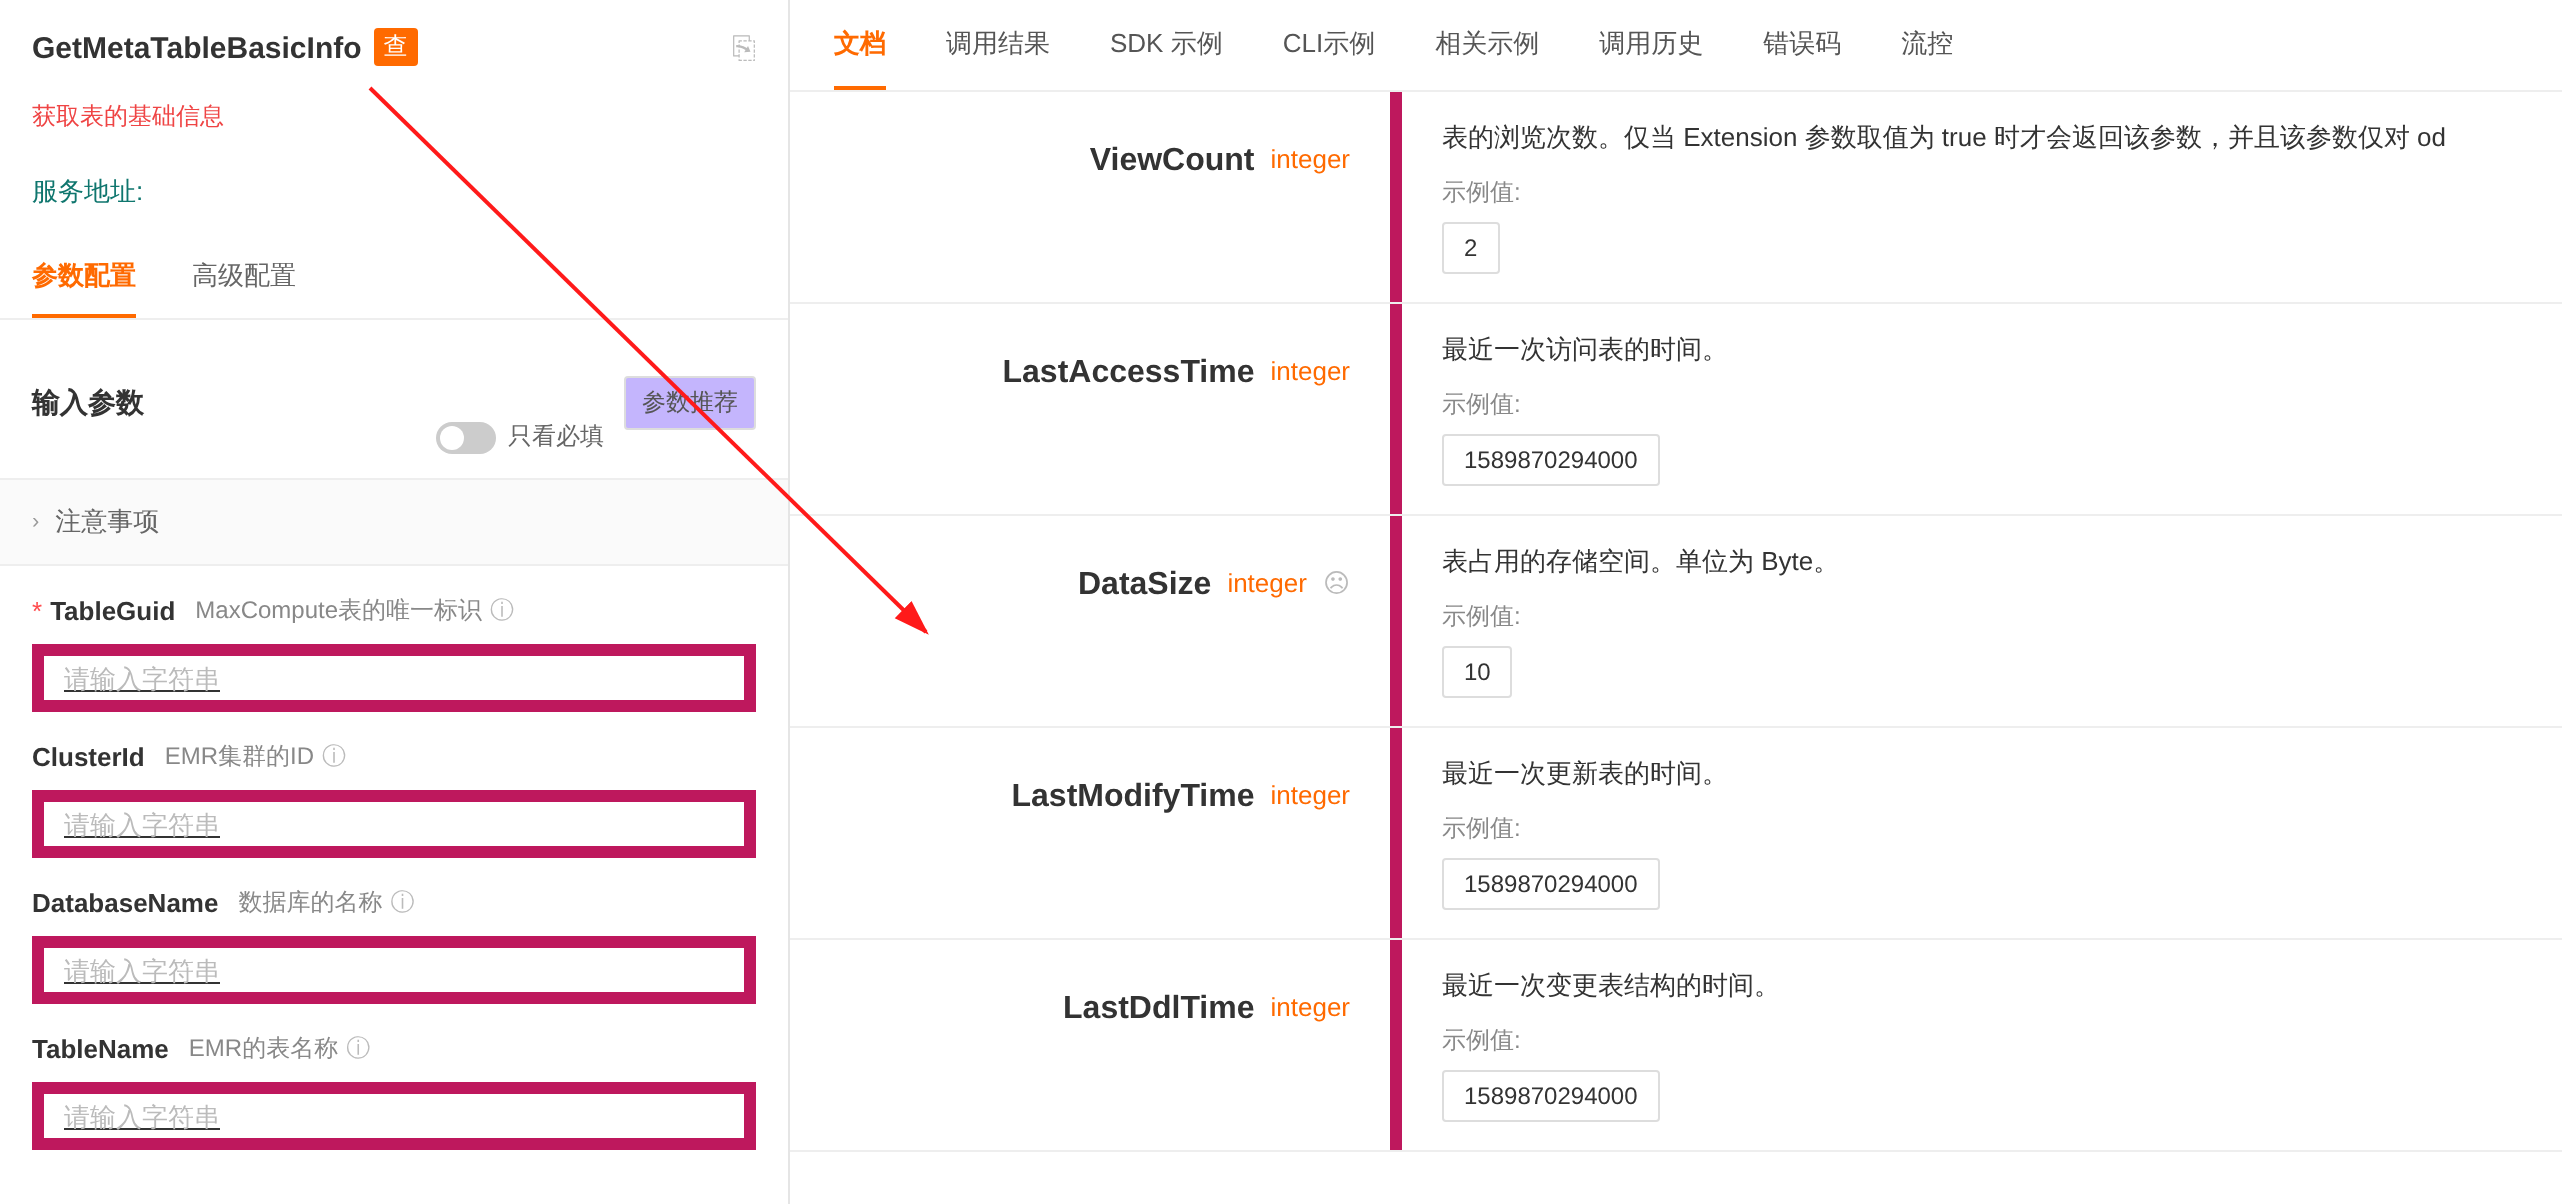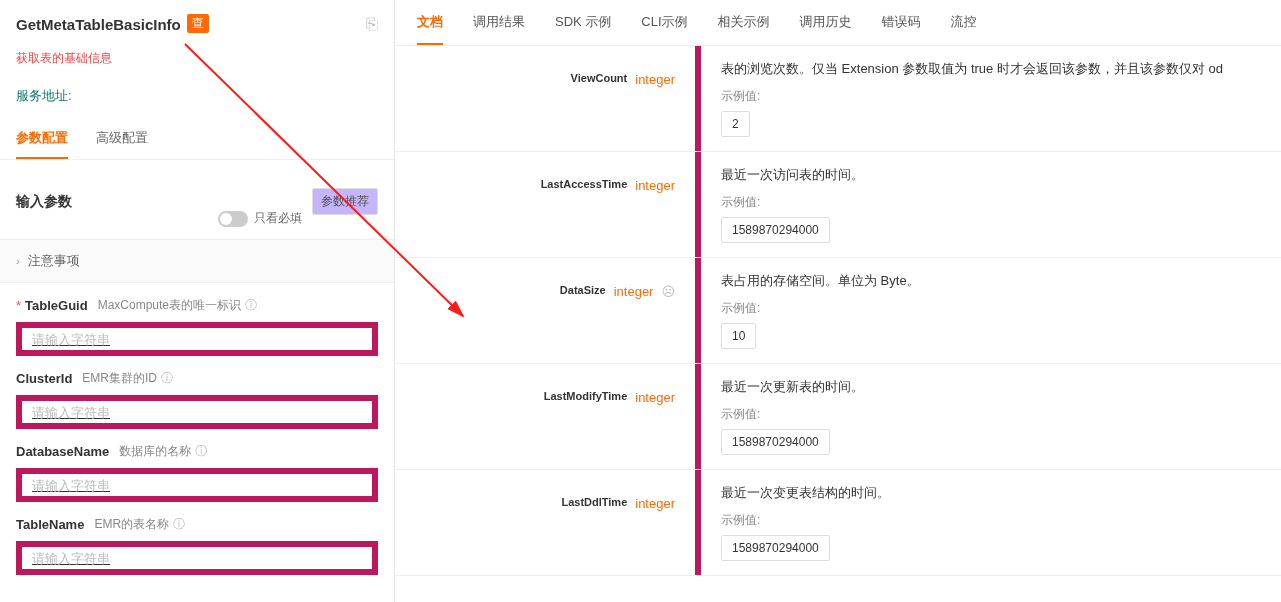--- a/index.html
+++ b/index.html
@@ -35,21 +35,21 @@
 .fld-l .q{color:#bbb;font-size:12px;cursor:help;}
 .fld input{margin-top:8px;width:100%;height:34px;border:6px solid #be185d;padding:0 10px;font-size:13px;color:#333;outline:none;text-decoration:underline;}
 .fld input::placeholder{color:#bbb;}
 
 .rtabs{display:flex;border-bottom:1px solid #eee;height:46px;align-items:center;padding:0 22px;gap:30px;}
 .rtabs .rt{font-size:13px;color:#555;cursor:pointer;padding:12px 0;border-bottom:2px solid transparent;}
 .rtabs .rt.active{color:#ff6a00;font-weight:600;border-bottom-color:#ff6a00;}
 .rows{overflow:auto;height:calc(100% - 46px);}
 .row{display:flex;border-bottom:1px solid #eee;}
 .row .name{width:300px;padding:26px 20px;display:flex;align-items:flex-start;justify-content:flex-end;gap:8px;}
-.row .name .nm{font-weight:600;color:#333;font-size:11px;}
+.row .name .nm{font-weight:600;color:#333;font-size:16px;}
 .row .name .tp{color:#ff6a00;font-size:13px;}
 .row .name .sad{color:#bbb;font-size:13px;}
 .row .info{flex:1;padding:14px 20px;border-left:6px solid #be185d;}
 .row .info .dsc{font-size:13px;color:#333;margin-bottom:10px;}
 .row .info .ex{font-size:12px;color:#888;margin-bottom:6px;}
 .row .info .box{border:1px solid #ddd;display:inline-block;padding:5px 10px;font-size:12px;color:#333;border-radius:2px;background:#fff;}
 
 .arrow{position:absolute;pointer-events:none;z-index:50;left:0;top:0;}
 </style>
 </head>

